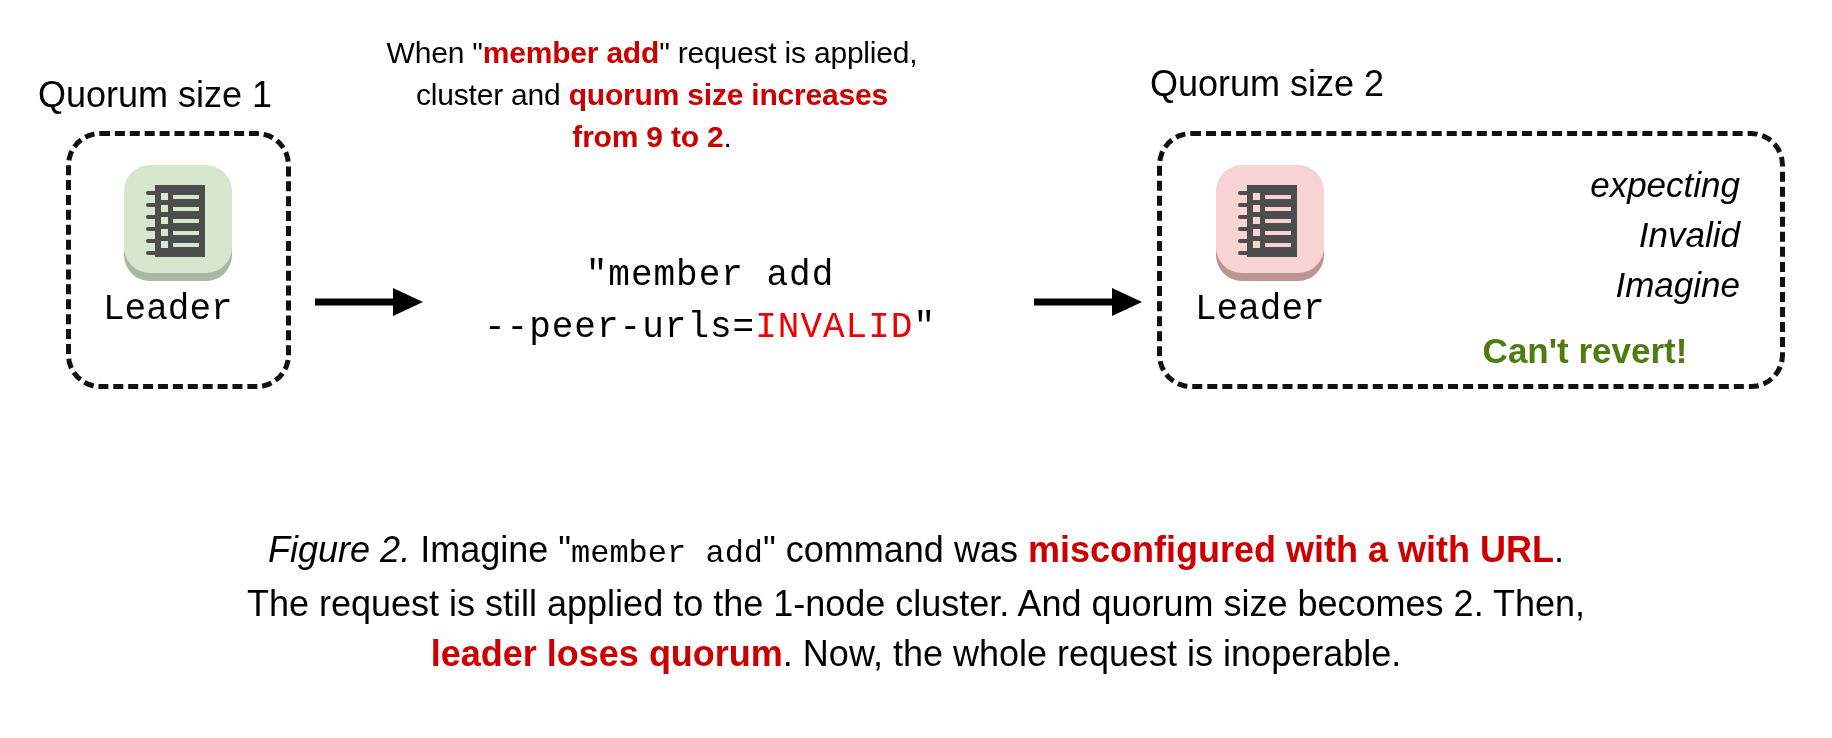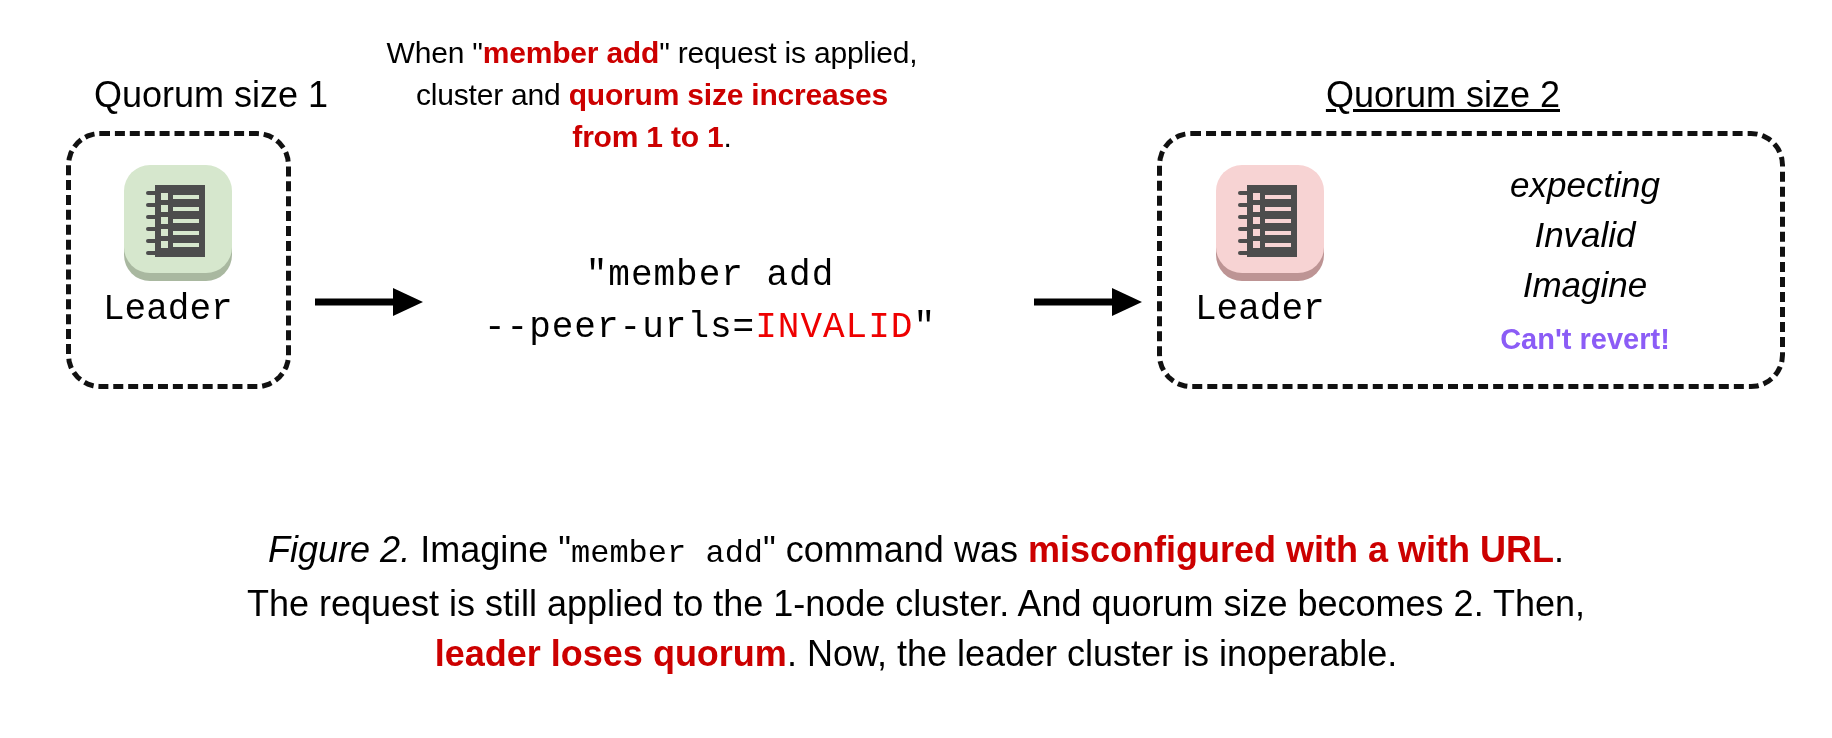--- a/index.html
+++ b/index.html
@@ -36,25 +36,25 @@
     line-height: 42px;
     font-weight: normal;
     letter-spacing: -0.2px;
   }
 
   
   .cluster-title {
     position: absolute;
     font-size: 36px;
     line-height: 42px;
-    text-align: right;
+    text-align: left;
     white-space: nowrap;
   }
   #title-left  { left: 38px;   top: 74px;  width: 290px; }
-  #title-right { left: 1150px; top: 74px;  width: 410px; text-decoration: underline; }
+  #title-right { left: 1150px; top: 63px;  width: 410px; }
 
   
   .cluster-box {
     position: absolute;
     border: 5px dashed #111111;
     border-radius: 34px;
     box-sizing: border-box;
     background: transparent;
   }
   #box-left  { left: 66px;   top: 131px; width: 225px; height: 258px; }
@@ -118,27 +118,28 @@
     left: 1430px;
     top: 160px;
     width: 310px;
     text-align: center;
   }
   #status-block .status-line {
     font-style: italic;
     font-size: 35px;
     line-height: 50px;
     white-space: nowrap;
+    text-align: right;
   }
   #status-warning {
-    margin-top: 12px;
-    font-size: 29px;
+    margin-top: 24px;
+    font-size: 35px;
     line-height: 34px;
     font-weight: bold;
-    color: #8b5cf6;
+    color: #4d7c0f;
     white-space: nowrap;
   }
 
   
   .arrow { position: absolute; }
   #arrow-1 { left: 313px;  top: 285px; }
   #arrow-2 { left: 1032px; top: 285px; }
 
   
   #command {
@@ -175,21 +176,21 @@
 <div id="page">
 
   <div id="top-caption">
     <div>
       <span class="blk">When "</span><span class="red">member add</span><span class="blk">" request is applied,</span>
     </div>
     <div>
       <span class="blk">cluster and </span><span class="red">quorum size increases</span>
     </div>
     <div>
-      <span class="red">from 1 to 1</span><span class="blk">.</span>
+      <span class="red">from 9 to 2</span><span class="blk">.</span>
     </div>
   </div>
 
   <div class="cluster-title" id="title-left">Quorum size 1</div>
 
   <div class="cluster-box" id="box-left"></div>
 
   <div class="node green" id="node-left">
     <div class="node-icon-wrap">
       <div class="node-icon-shadow"></div>
@@ -281,16 +282,16 @@
   <div id="status-block">
     <div class="status-line">expecting</div>
     <div class="status-line">Invalid</div>
     <div class="status-line">Imagine</div>
     <div id="status-warning">Can't revert!</div>
   </div>
 
   <div id="figure-caption">
     <div><span class="fig-label">Figure 2.</span><span> Imagine "</span><span class="cap-mono">member add</span><span>" command was </span><span class="red">misconfigured with a with URL</span><span>.</span></div>
     <div>The request is still applied to the 1-node cluster. And quorum size becomes 2. Then,</div>
-    <div><span class="red">leader loses quorum</span><span>. Now, the leader cluster is inoperable.</span></div>
+    <div><span class="red">leader loses quorum</span><span>. Now, the whole request is inoperable.</span></div>
   </div>
 
 </div>
 
 </body></html>

